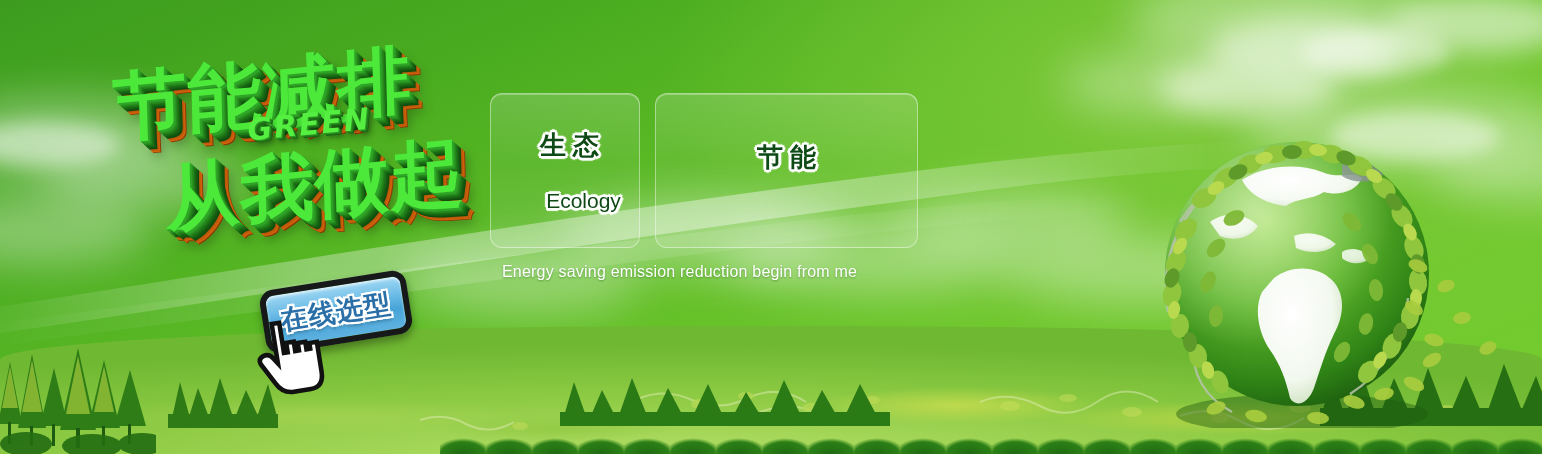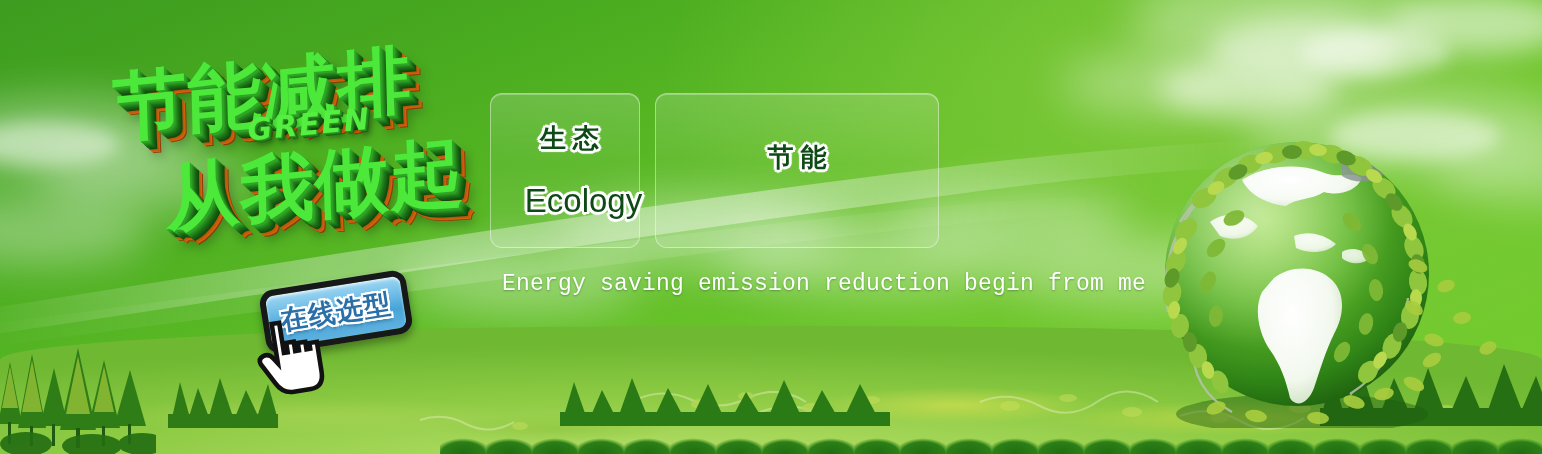--- a/index.html
+++ b/index.html
@@ -96,46 +96,46 @@
   .cards{position:absolute;left:490px;top:93px;display:flex;gap:15px;}
   .card{
     height:155px;border-radius:12px;
     background:linear-gradient(180deg, rgba(255,255,255,.17) 0%, rgba(255,255,255,.06) 45%, rgba(255,255,255,.11) 100%);
     border:1px solid rgba(255,255,255,.42);
     box-shadow:inset 0 1px 0 rgba(255,255,255,.3);
     display:flex;flex-direction:column;align-items:center;justify-content:center;
     padding:0 14px;box-sizing:border-box;cursor:pointer;
   }
   .card-1{width:150px;padding-left:23px;}
-  .card-2{width:284px;}
+  .card-2{width:263px;}
   .card-3{width:201px;}
   .card-cn{
     font-family:"DejaVu Sans","Liberation Sans",sans-serif;
     font-size:26px;font-weight:bold;color:#0d4a15;letter-spacing:7px;
     text-indent:7px;margin-bottom:26px;
     text-shadow:
       -2px -2px 0 #fff,2px -2px 0 #fff,-2px 2px 0 #fff,2px 2px 0 #fff,
       0 -2px 0 #fff,0 2px 0 #fff,-2px 0 0 #fff,2px 0 0 #fff,
       -3px 0 1px #fff,3px 0 1px #fff,0 3px 1px #fff,0 -3px 1px #fff;
   }
   .card-en{
     font-family:"Liberation Sans","DejaVu Sans",sans-serif;
-    font-size:33px;color:#0d4a15;white-space:nowrap;
+    font-size:21px;color:#0d4a15;white-space:nowrap;
     text-shadow:
       -2px -2px 0 #fff,2px -2px 0 #fff,-2px 2px 0 #fff,2px 2px 0 #fff,
       0 -2px 0 #fff,0 2px 0 #fff,-2px 0 0 #fff,2px 0 0 #fff,
       -3px -1px 1px #fff,3px 1px 1px #fff,-1px 3px 1px #fff,1px -3px 1px #fff;
     margin-left: 28px;
   }
 
   
   .tagline{
-    position:absolute;left:502px;top:271px;
-    font-family:Liberation Mono, monospace;
-    font-size:23px;color:#ffffff;letter-spacing:.2px;white-space:nowrap;
+    position:absolute;left:502px;top:263px;
+    font-family:Liberation Sans, sans-serif;
+    font-size:16px;color:#ffffff;letter-spacing:.2px;white-space:nowrap;
     text-shadow:0 1px 2px rgba(30,90,20,.45);
   }
 
   
   .globe-wrap{position:absolute;left:1146px;top:126px;width:302px;height:302px;}
   .globe{position:absolute;inset:0;}
 </style>
 </head>
 <body>
 

